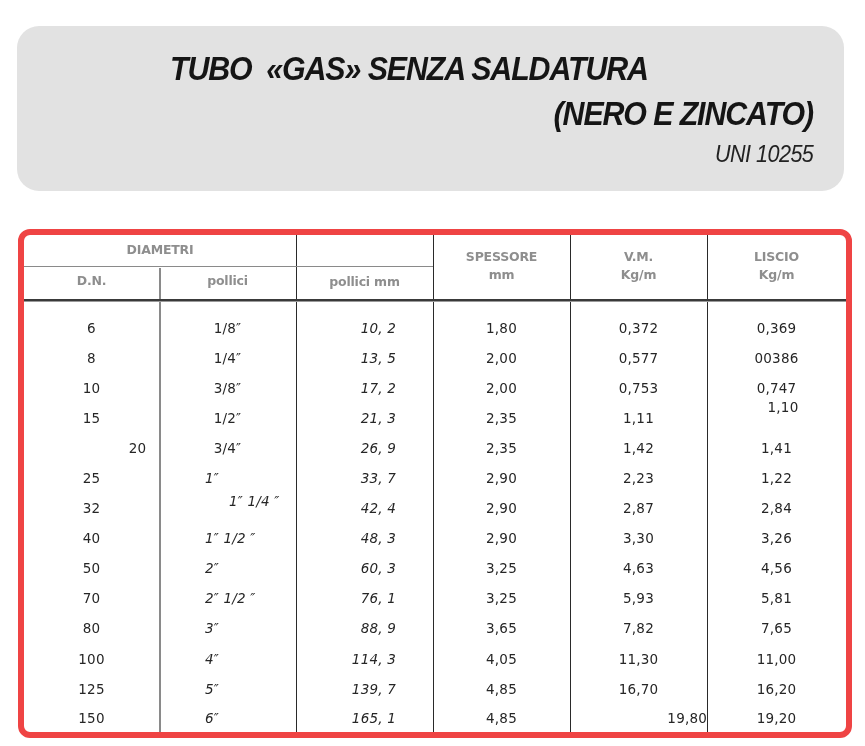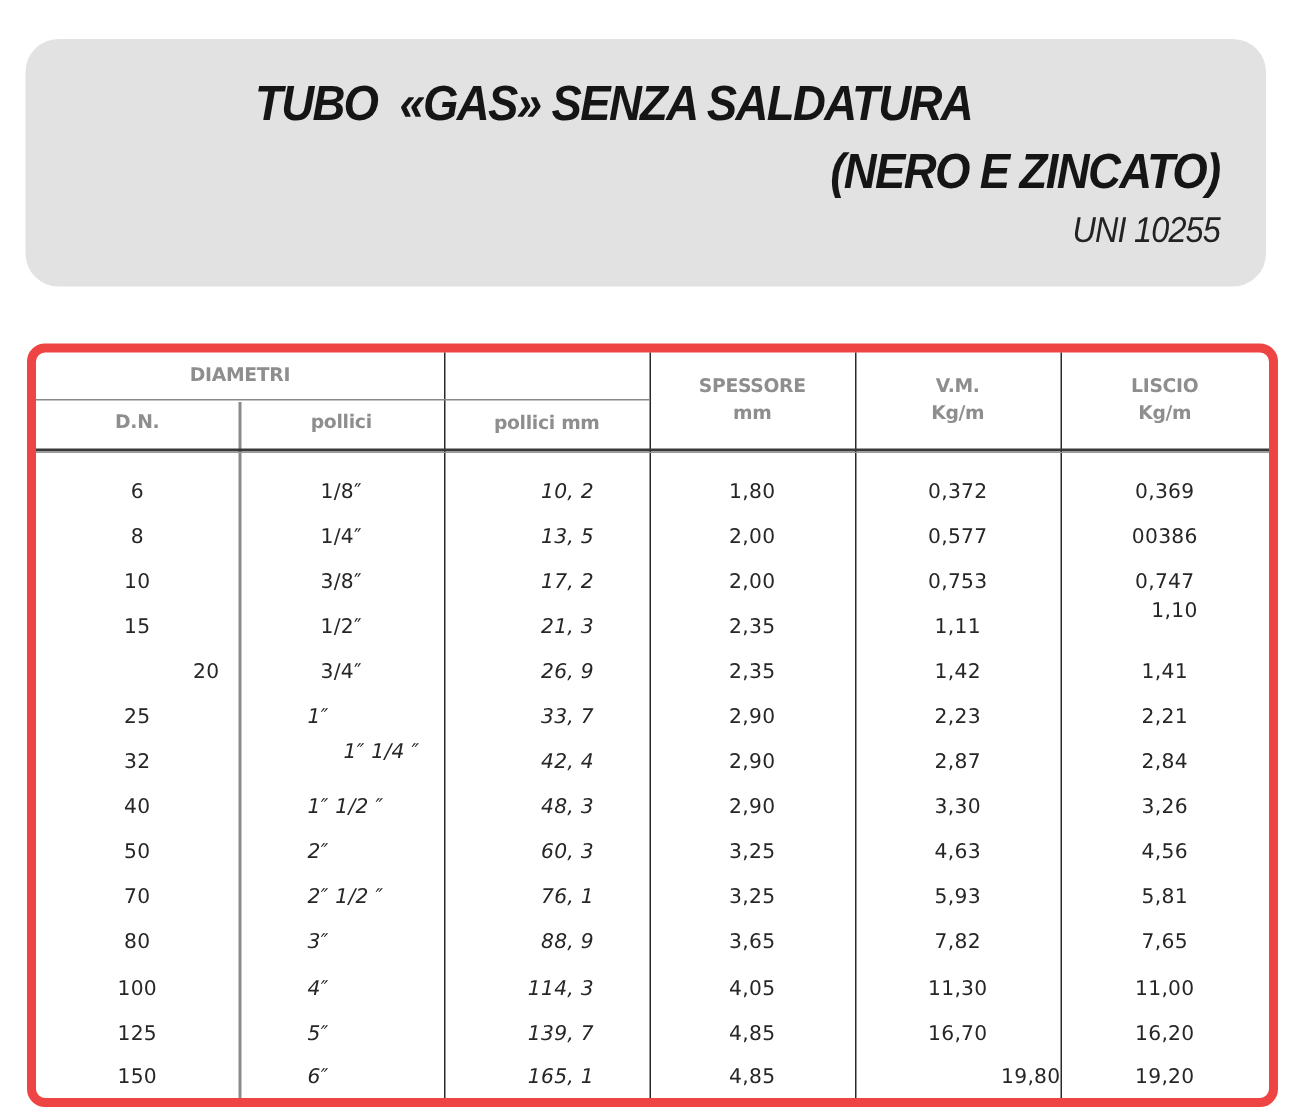--- a/index.html
+++ b/index.html
@@ -193,21 +193,21 @@
       <div class="cell center" style="top: 203px; left: 135px; width: 137px;">3/4″</div>
       <div class="cell left" style="top: 203px; left: 312px; width: 60px; text-align: right;">26, 9</div>
       <div class="cell center" style="top: 203px; left: 409px; width: 137px;">2,35</div>
       <div class="cell center" style="top: 203px; left: 546px; width: 137px;">1,42</div>
       <div class="cell center" style="top: 203px; left: 683px; width: 139px;">1,41</div>
       <div class="cell center" style="top: 233px; left: 0px; width: 135px;">25</div>
       <div class="cell left" style="top: 233px; left: 181px; width: 91px;">1″</div>
       <div class="cell left" style="top: 233px; left: 312px; width: 60px; text-align: right;">33, 7</div>
       <div class="cell center" style="top: 233px; left: 409px; width: 137px;">2,90</div>
       <div class="cell center" style="top: 233px; left: 546px; width: 137px;">2,23</div>
-      <div class="cell center" style="top: 233px; left: 683px; width: 139px;">2,21</div>
+      <div class="cell center" style="top: 233px; left: 683px; width: 139px;">1,22</div>
       <div class="cell center" style="top: 263px; left: 0px; width: 135px;">32</div>
       <div class="cell left" style="top: 256px; left: 181px; width: 91px; margin-left: 24px;">1″ 1/4 ″</div>
       <div class="cell left" style="top: 263px; left: 312px; width: 60px; text-align: right;">42, 4</div>
       <div class="cell center" style="top: 263px; left: 409px; width: 137px;">2,90</div>
       <div class="cell center" style="top: 263px; left: 546px; width: 137px;">2,87</div>
       <div class="cell center" style="top: 263px; left: 683px; width: 139px;">2,84</div>
       <div class="cell center" style="top: 293px; left: 0px; width: 135px;">40</div>
       <div class="cell left" style="top: 293px; left: 181px; width: 91px;">1″ 1/2 ″</div>
       <div class="cell left" style="top: 293px; left: 312px; width: 60px; text-align: right;">48, 3</div>
       <div class="cell center" style="top: 293px; left: 409px; width: 137px;">2,90</div>

